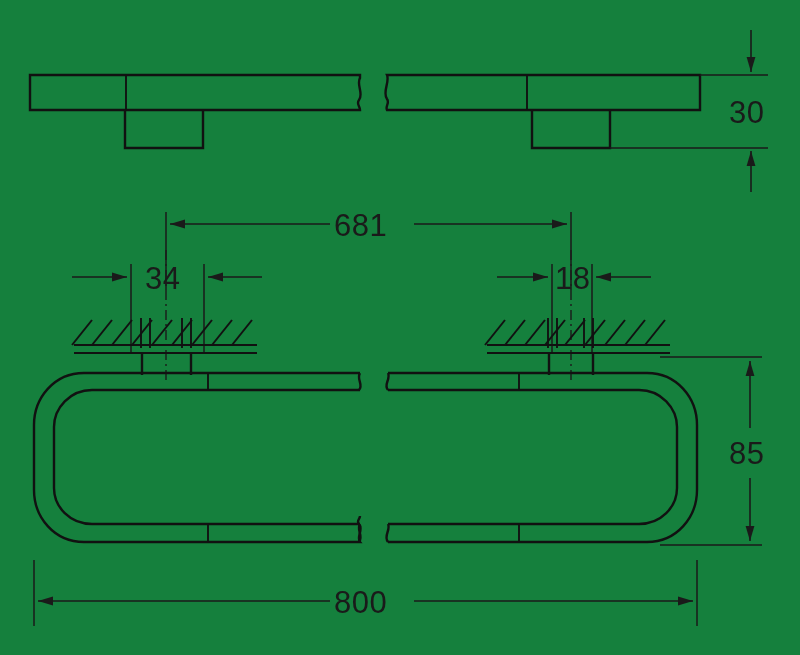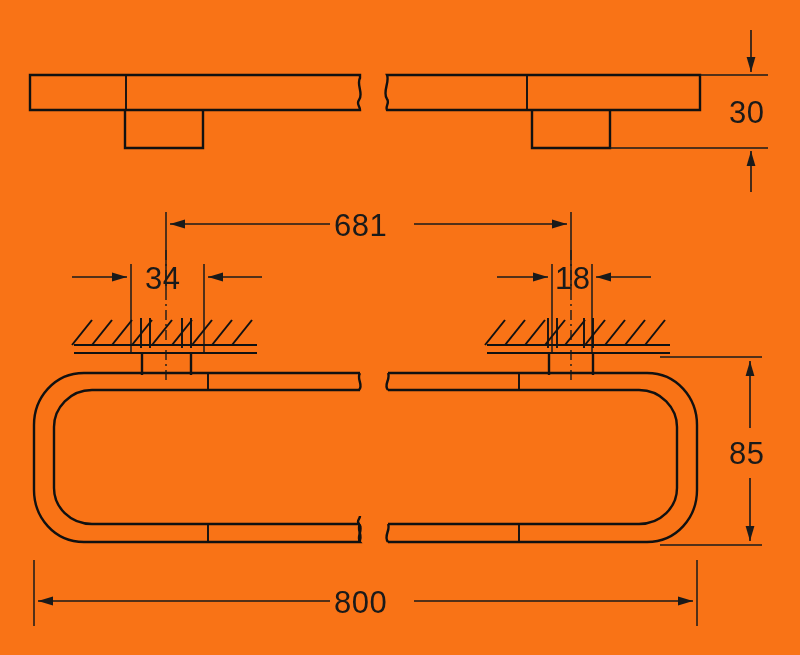--- a/index.html
+++ b/index.html
@@ -5,21 +5,21 @@
 <style>
   html,body{margin:0;padding:0;background:#ffffff;}
   body{
     font-family:"Liberation Sans", sans-serif;
     -webkit-font-smoothing:antialiased;
   }
   #sheet{
     position:relative;
     width:800px;
     height:655px;
-    background:#f97316;
+    background:#15803d;
     overflow:hidden;
   }
   #sheet svg{
     position:absolute;
     left:0; top:0;
     width:800px;
     height:655px;
     display:block;
   }
   .dimtext{

